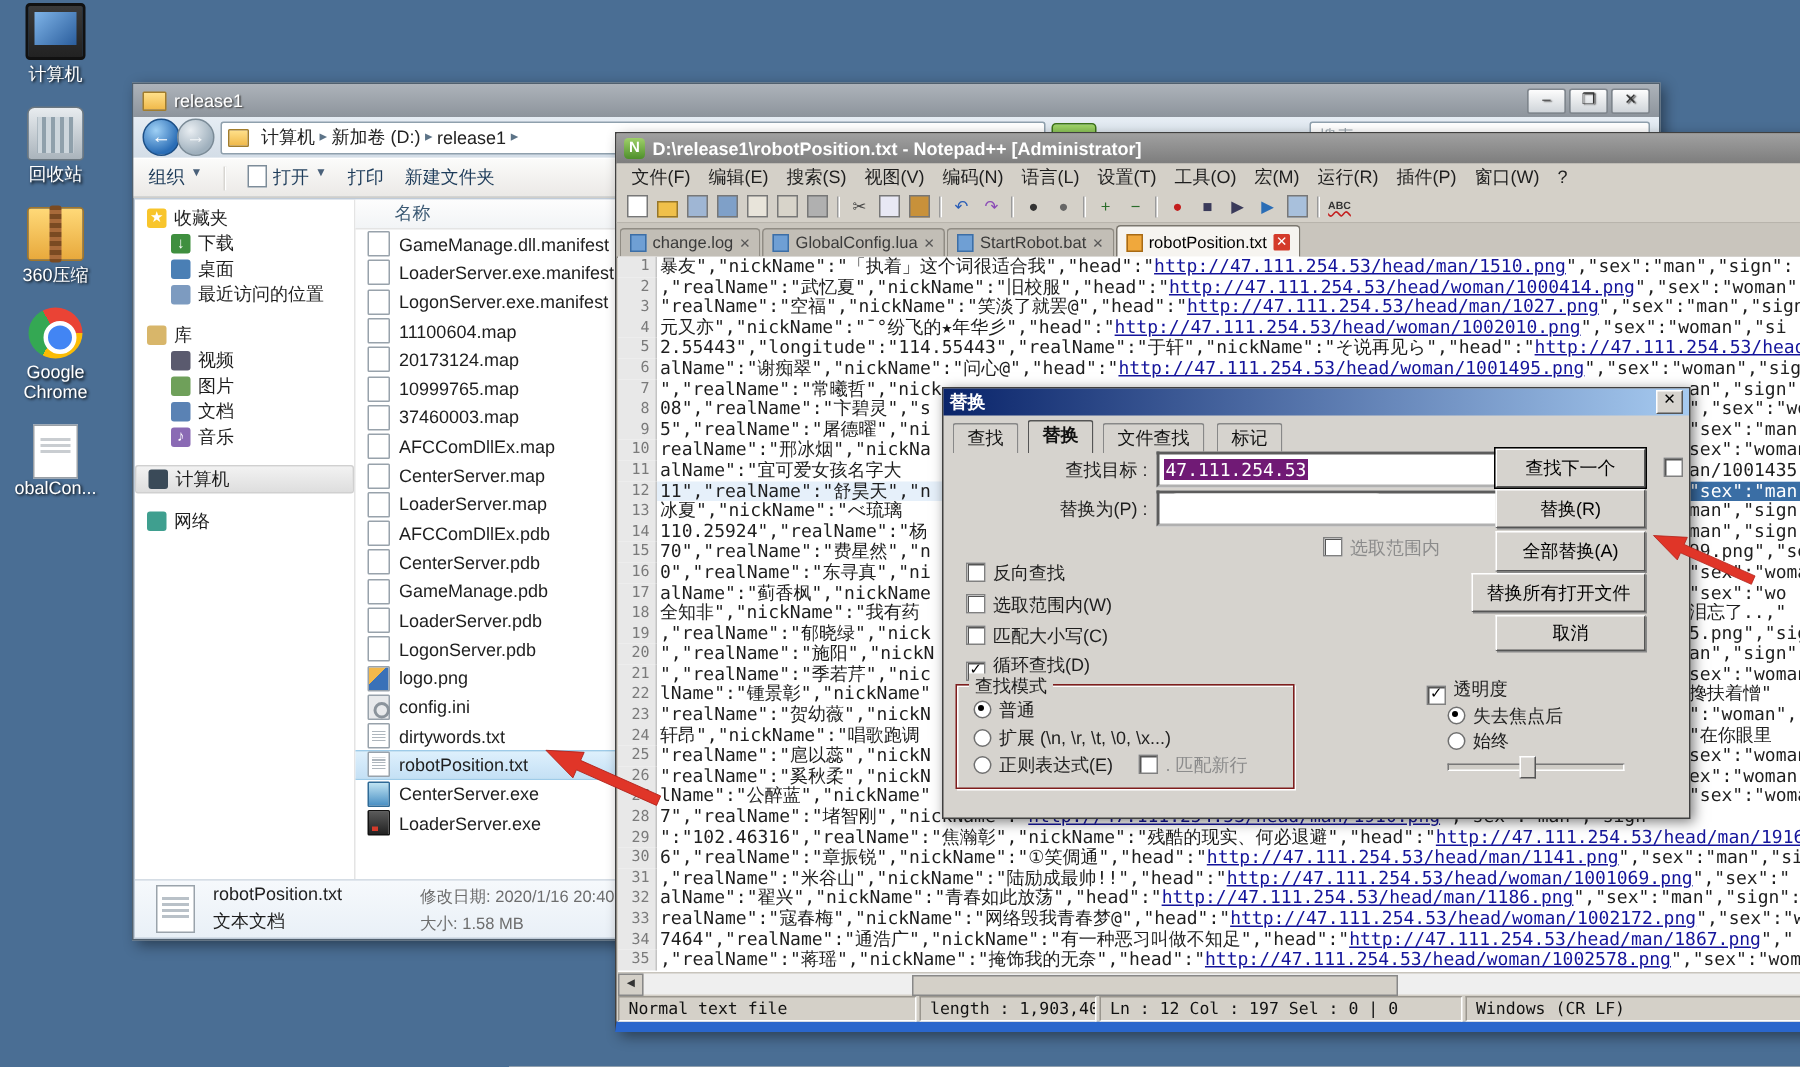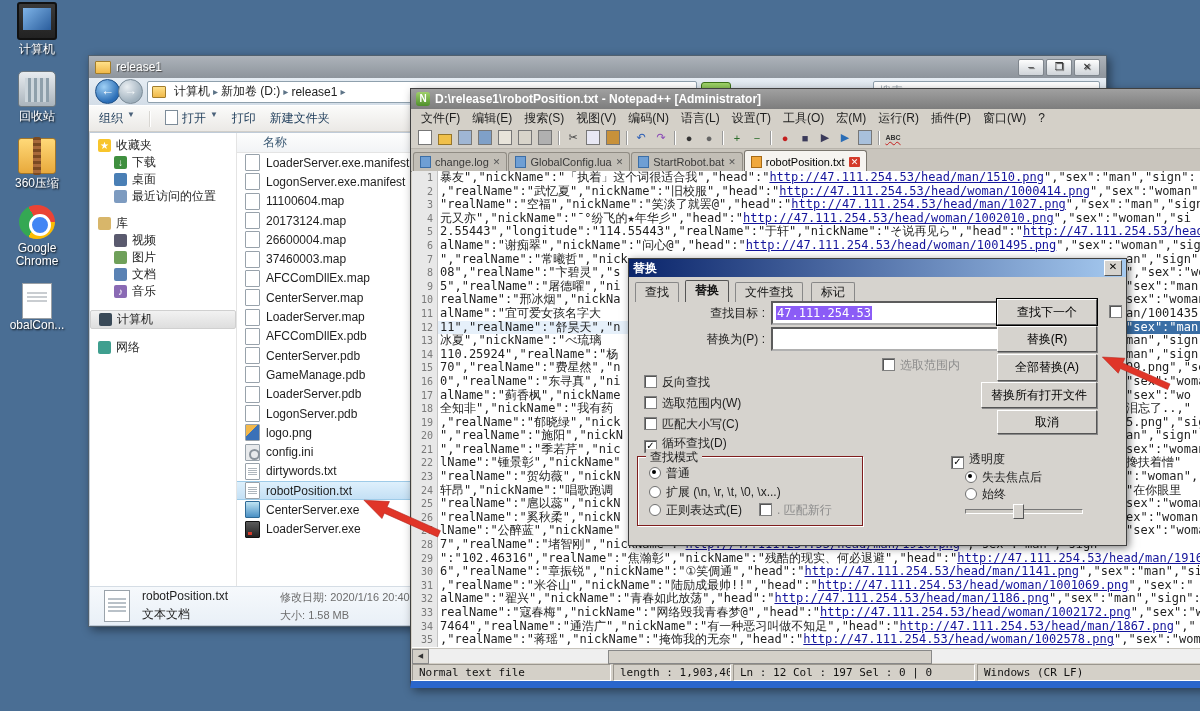--- a/index.html
+++ b/index.html
@@ -103,21 +103,21 @@
   .sc{height:15px;line-height:15px;padding:0 6px;border:1px solid;border-color:#9a968e #fff #fff #9a968e;margin-right:2px;overflow:hidden;white-space:nowrap}
   
   #dlg{position:absolute;left:628px;top:258px;width:497px;height:286px;background:#d6d3ce;border:1px solid #404040;box-shadow:2px 2px 8px rgba(0,0,0,.5);z-index:4;font-size:12px}
   .dlg-title{height:18px;background:linear-gradient(90deg,#0a246a,#a6caf0);display:flex;align-items:center;padding:0 4px;color:#fff;font-weight:bold}
   .dlg-x{margin-left:auto;width:16px;height:14px;background:#d6d3ce;border:1px solid;border-color:#fff #555 #555 #fff;text-align:center;line-height:12px;color:#000;font-size:10px}
   .dtab{position:absolute;height:19px;padding:0 9px;line-height:19px;background:#d6d3ce;border:1px solid #888;border-bottom:none;border-radius:2px 2px 0 0;color:#111}
   .dtab.active{height:21px;font-weight:bold;z-index:2;background:#d6d3ce;border-color:#555}
   .dlg-lbl{position:absolute;white-space:nowrap}
   .combo{position:absolute;height:20px;background:#fff;border:2px inset #b0b0b0;display:flex;align-items:center;padding-left:3px;font-family:"DejaVu Sans Mono",monospace;font-size:12px}
   .combo .ar{position:absolute;right:0;top:0;width:17px;height:16px;background:#d6d3ce;border:1px solid;border-color:#fff #555 #555 #fff;text-align:center;font-size:7px;line-height:15px;color:#222}
-  .selval{background:#8b5cf6;color:#fff;padding:0 1px}
+  .selval{background:#701a75;color:#fff;padding:0 1px}
   .censor{position:absolute;left:4px;top:0px;width:148px;height:15px;background:#fff;border-radius:8px;box-shadow:6px 2px 0 #fff, -2px 1px 0 #fff}
   .faint{color:#c9c9c9}
   .dbtn{position:absolute;height:24px;background:#d6d3ce;border:1px solid;border-color:#fff #555 #555 #fff;box-shadow:1px 1px 0 #888;text-align:center;color:#000}
   .dbtn.def{outline:1px solid #000}
   .cb{display:inline-block;width:11px;height:11px;background:#fff;border:1px solid #808080;box-shadow:inset 1px 1px 0 #555;font-size:10px;line-height:10px;text-align:center;vertical-align:-2px;margin-right:5px;color:#000}
   .rb{display:inline-block;width:10px;height:10px;border-radius:50%;background:#fff;border:1px solid #707070;vertical-align:-2px;margin-right:5px;position:relative}
   .rb.on:after{content:"";position:absolute;left:2px;top:2px;width:4px;height:4px;border-radius:50%;background:#000}
   .grp{position:absolute;border:1px solid #7f1d1d;box-shadow:inset 1px 1px 0 #fff,1px 1px 0 #fff}
   .grp .cap{position:absolute;top:-8px;left:8px;background:#d6d3ce;padding:0 4px}
   .dis{color:#8c8c8c}
@@ -243,37 +243,41 @@
         <div class="s-item gap">
           <span class="sic" style="background: rgb(63, 159, 143);"></span>
           <span>网络</span>
         </div>
       </div>
     <div class="ex-list">
       <div class="lhead">名称</div>
       <div>
           <div class="frow">
             <span class="fic fi-doc"></span>
+            <span>GameManage.dll.manifest</span>
+          </div>
+          <div class="frow">
+            <span class="fic fi-doc"></span>
             <span>LoaderServer.exe.manifest</span>
           </div>
           <div class="frow">
             <span class="fic fi-doc"></span>
             <span>LogonServer.exe.manifest</span>
           </div>
           <div class="frow">
             <span class="fic fi-doc"></span>
             <span>11100604.map</span>
           </div>
           <div class="frow">
             <span class="fic fi-doc"></span>
             <span>20173124.map</span>
           </div>
           <div class="frow">
             <span class="fic fi-doc"></span>
-            <span>26600004.map</span>
+            <span>10999765.map</span>
           </div>
           <div class="frow">
             <span class="fic fi-doc"></span>
             <span>37460003.map</span>
           </div>
           <div class="frow">
             <span class="fic fi-doc"></span>
             <span>AFCComDllEx.map</span>
           </div>
           <div class="frow">

